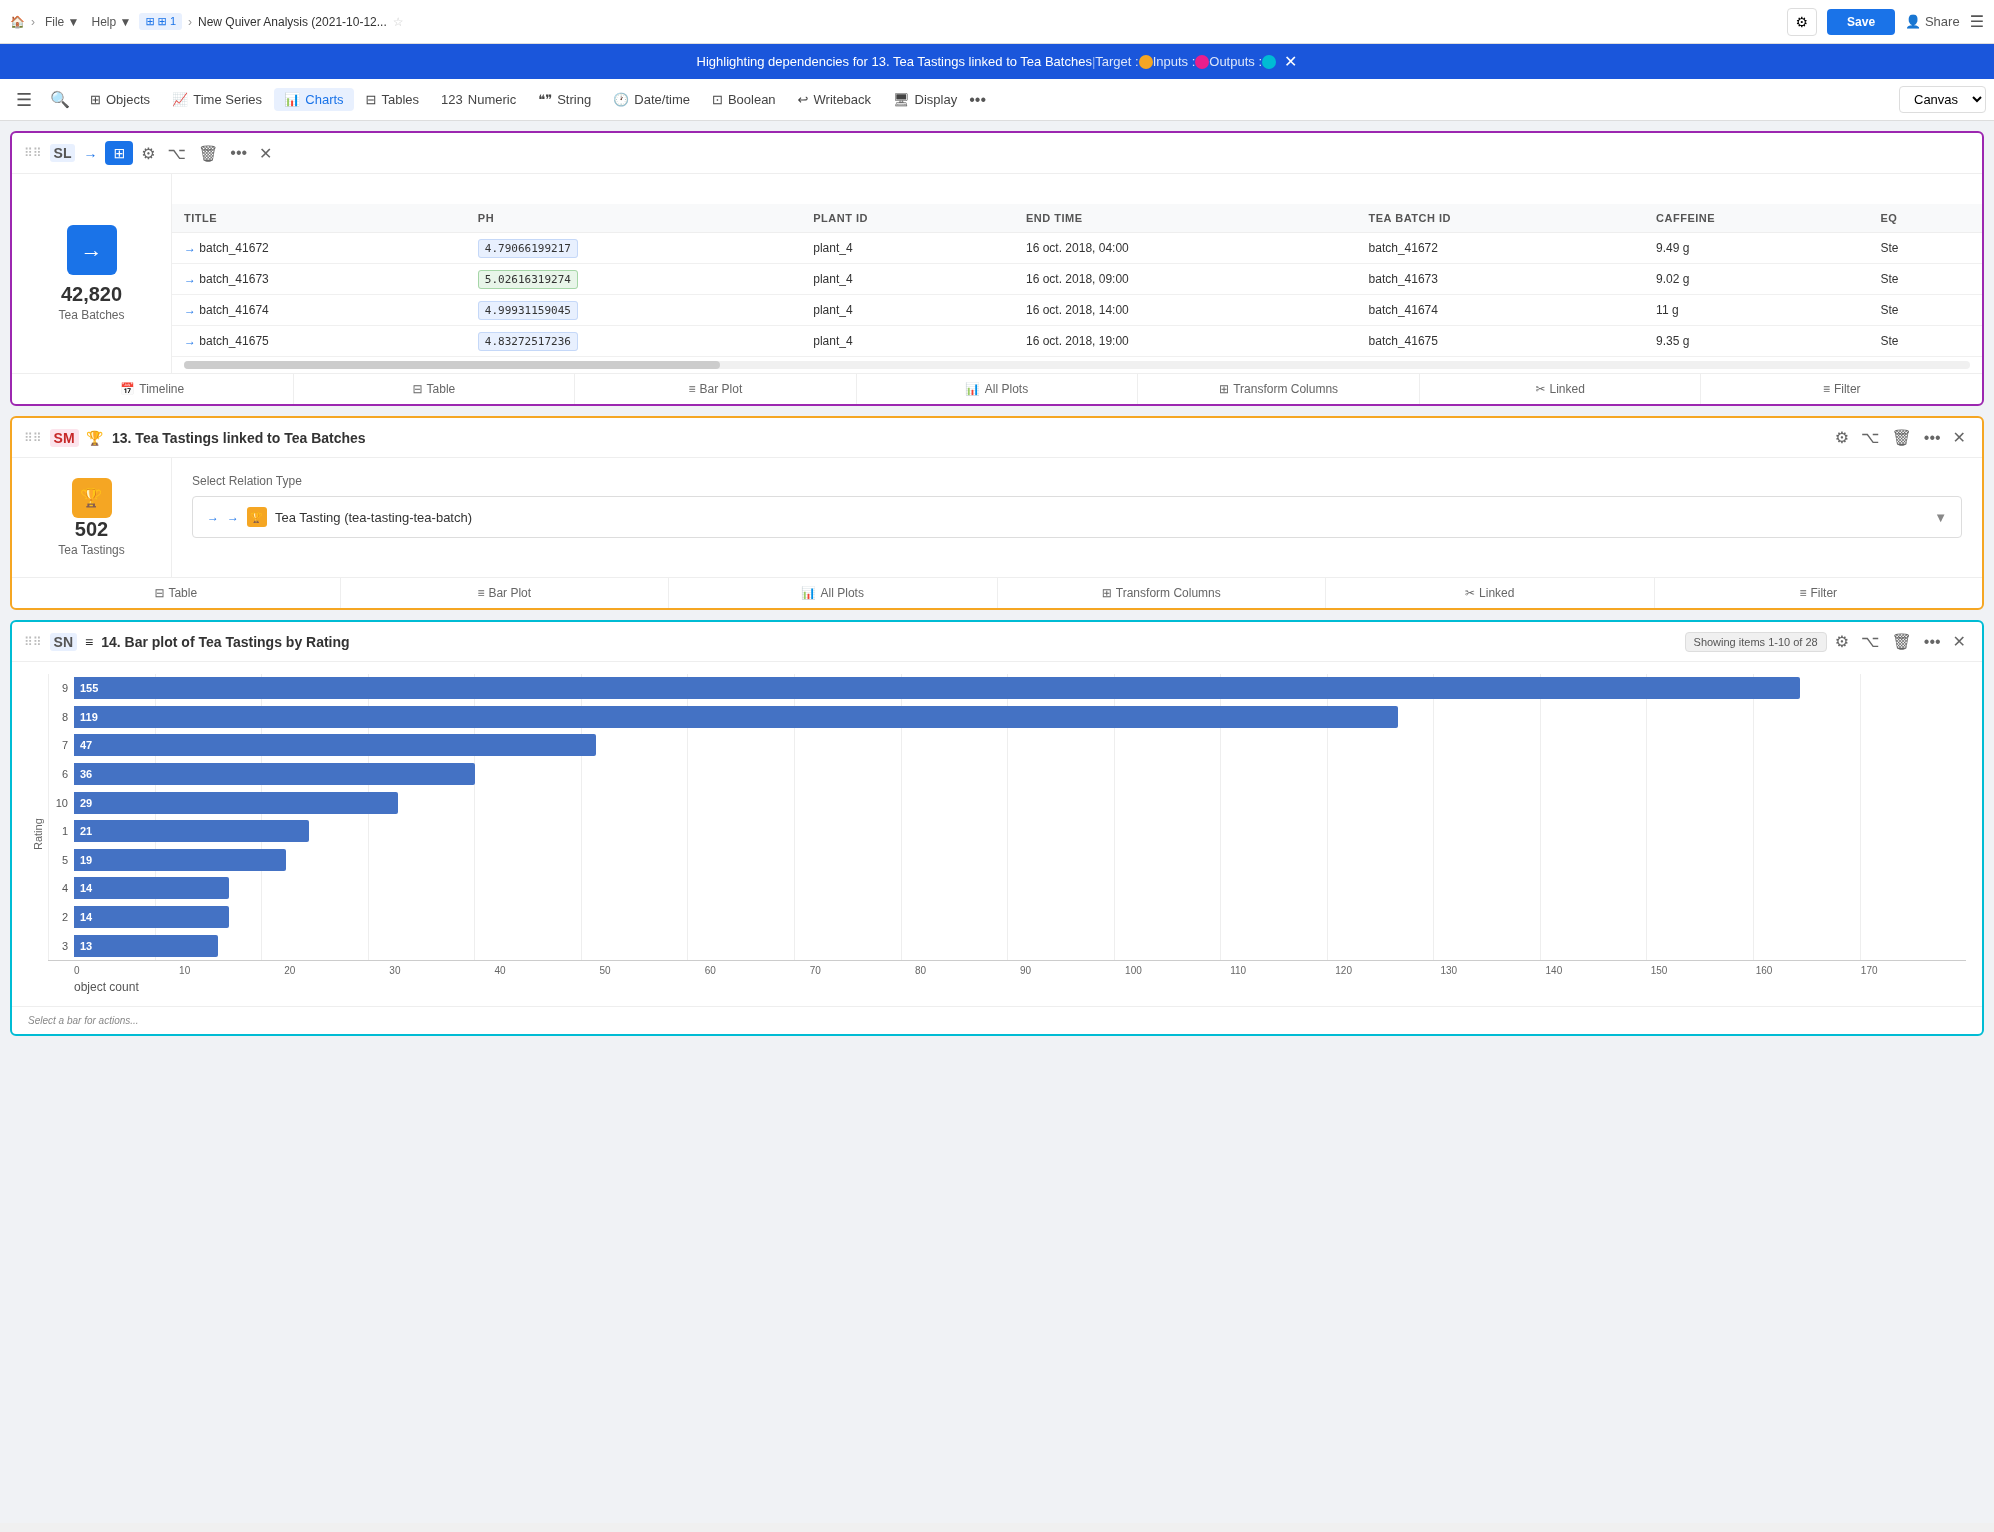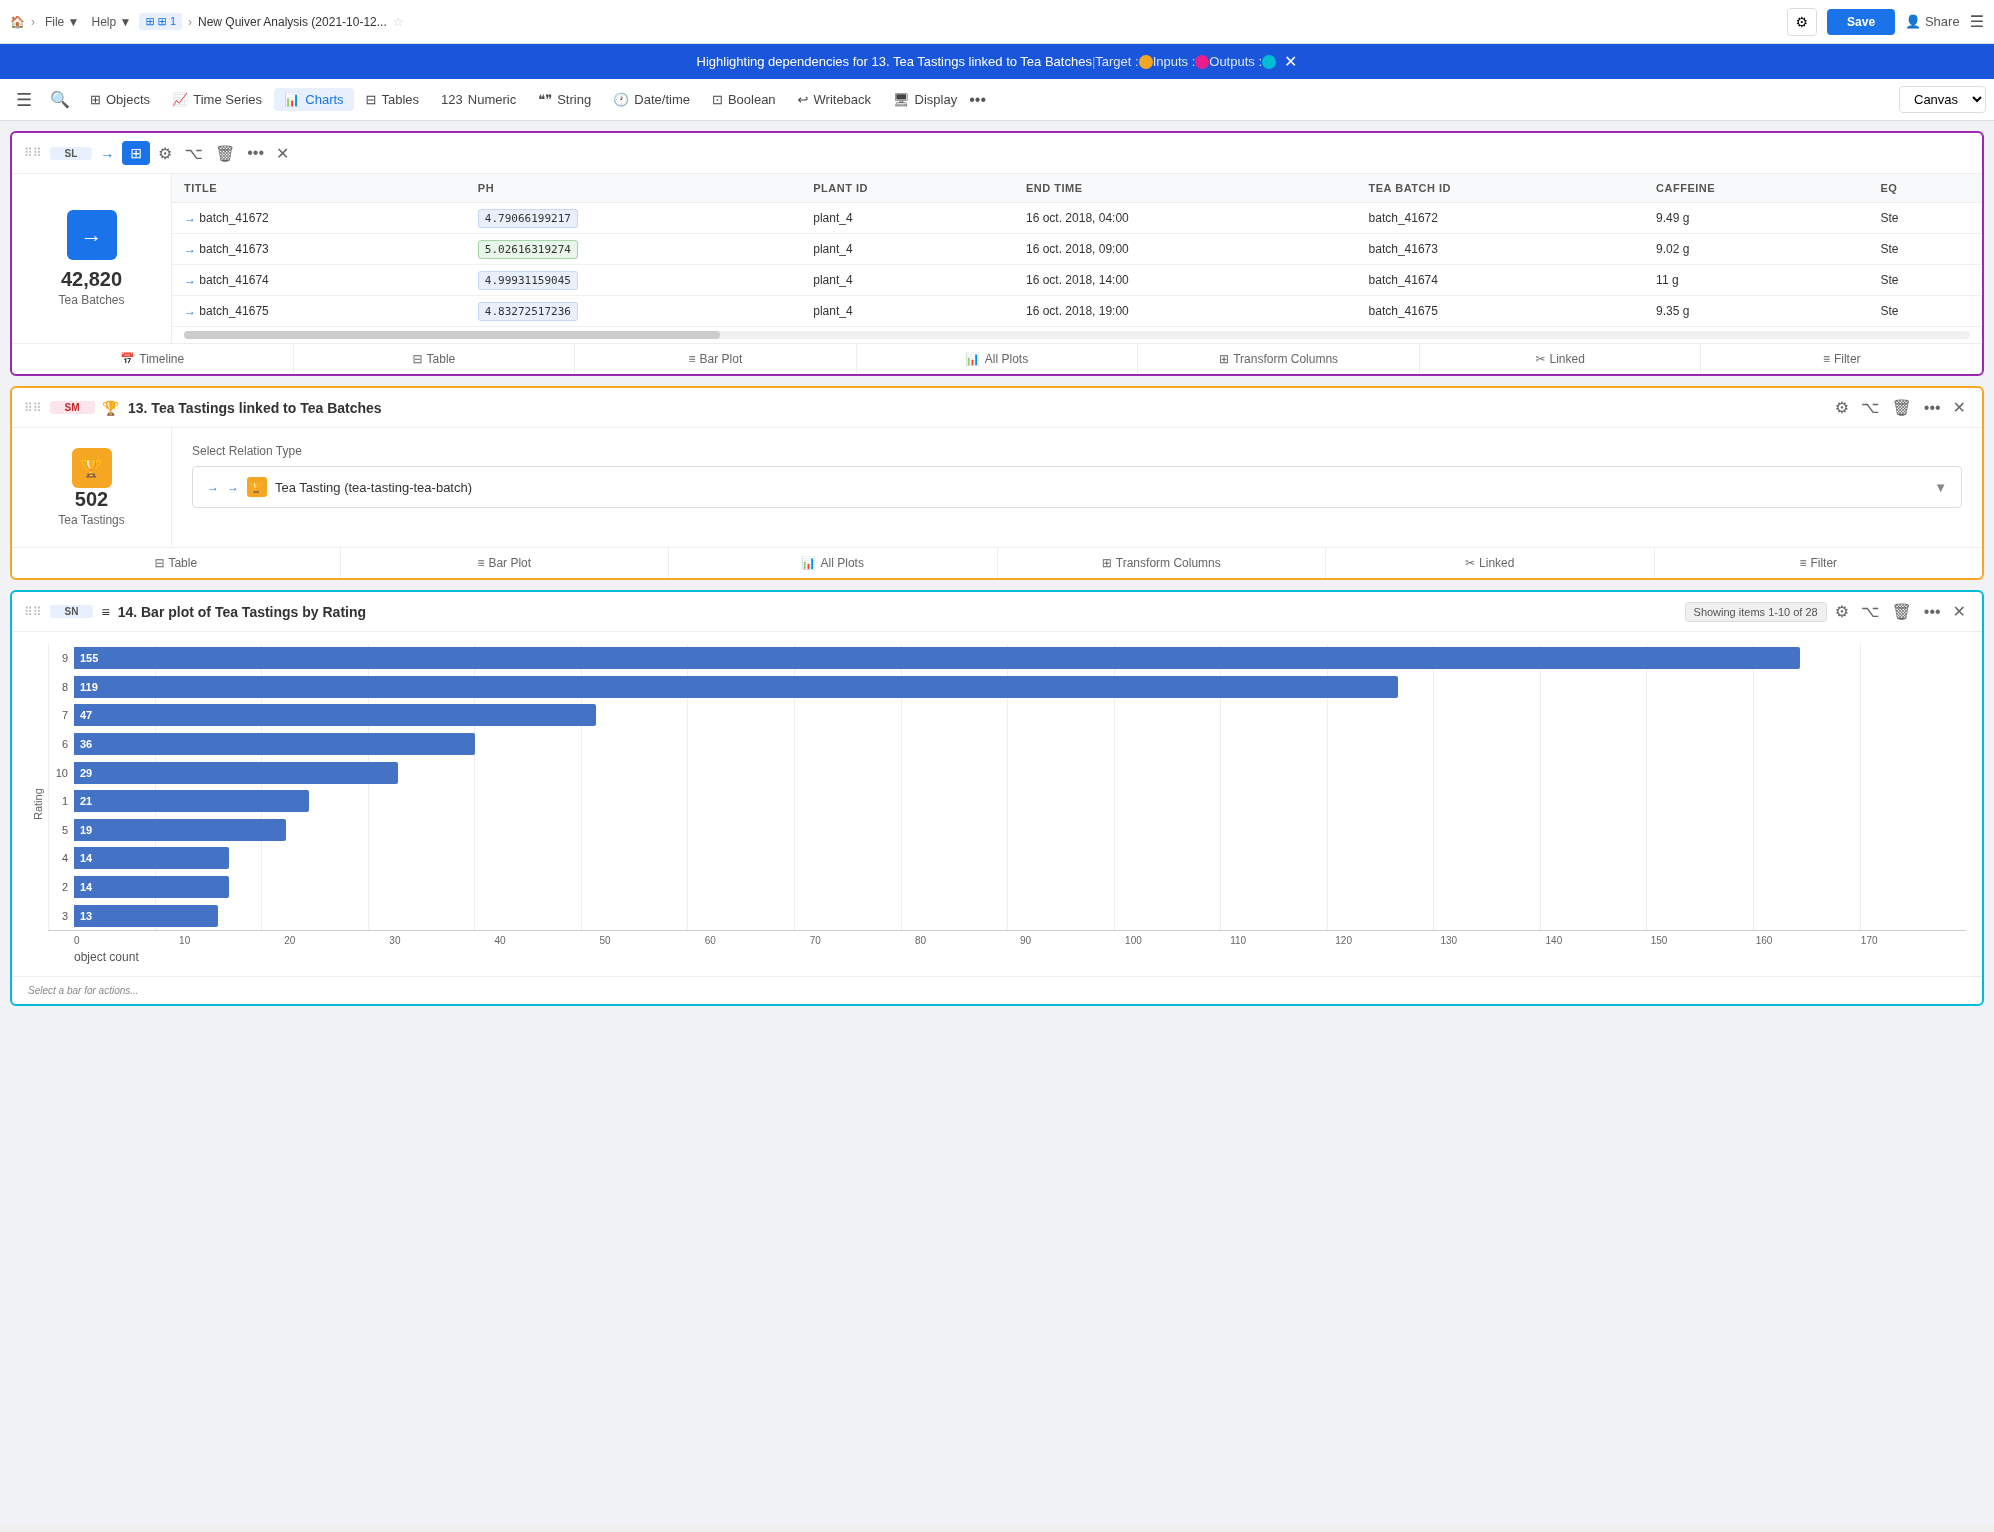--- a/index.html
+++ b/index.html
@@ -39,38 +39,38 @@
     .main-content { padding: 10px; display: flex; flex-direction: column; gap: 10px; height: calc(100vh - 130px); overflow-y: auto; background: #f0f2f5; }
 
     
     .panel { background: #fff; border-radius: 6px; border: 2px solid #ddd; position: relative; }
     .panel.purple-border { border-color: #9c27b0; }
     .panel.yellow-border { border-color: #f5a623; }
     .panel.teal-border { border-color: #00bcd4; }
 
     .panel-header { display: flex; align-items: center; padding: 8px 12px; border-bottom: 1px solid #eee; gap: 8px; }
     .panel-drag { color: #bbb; font-size: 12px; cursor: grab; }
-    .panel-badge { background: #e8f0fe; color: #555; font-size: 10px; border-radius: 3px; padding: 1px 15px; font-weight: 600; }
+    .panel-badge { background: #e8f0fe; color: #555; font-size: 14px; border-radius: 3px; padding: 1px 4px; font-weight: 600; }
     .panel-badge.sm { background: #e8f0fe; }
     .panel-badge.m { background: #fce4ec; color: #c62828; }
     .panel-badge.n { background: #e8f0fe; }
     .panel-title { font-weight: 600; font-size: 14px; flex: 1; }
     .panel-actions { display: flex; align-items: center; gap: 4px; }
     .panel-action-btn { background: none; border: none; cursor: pointer; color: #666; font-size: 16px; padding: 2px 4px; border-radius: 3px; }
     .grid-view-btn { background: #1a73e8; color: #fff; border: none; border-radius: 4px; padding: 4px 8px; cursor: pointer; font-size: 14px; }
 
     
     .panel-body { display: flex; }
     .panel-summary { width: 160px; display: flex; flex-direction: column; align-items: center; justify-content: center; padding: 20px; border-right: 1px solid #eee; flex-shrink: 0; }
     .summary-icon-box { width: 50px; height: 50px; background: #1a73e8; border-radius: 6px; display: flex; align-items: center; justify-content: center; color: #fff; font-size: 22px; margin-bottom: 8px; }
     .summary-count { font-size: 20px; font-weight: 700; color: #333; }
     .summary-label { font-size: 12px; color: #666; margin-top: 2px; }
 
     
-    .data-table { flex: 1; overflow-x: auto; }
+    .data-table { flex: 1; overflow-x: auto; margin-top: 30px; }
     .data-table table { width: 100%; border-collapse: collapse; font-size: 12px; }
     .data-table th { background: #f8f9fa; padding: 8px 12px; text-align: left; font-weight: 600; color: #555; border-bottom: 1px solid #eee; white-space: nowrap; font-size: 11px; letter-spacing: 0.5px; }
     .data-table td { padding: 8px 12px; border-bottom: 1px solid #f0f0f0; color: #333; white-space: nowrap; }
     .blue-arrow { color: #1a73e8; font-size: 12px; }
     .ph-value { background: #e8f0fe; border: 1px solid #c5d8f8; border-radius: 3px; padding: 2px 6px; font-family: monospace; font-size: 11px; }
     .ph-green { background: #e8f5e9; border-color: #a5d6a7; }
 
     
     .scroll-bar { height: 8px; background: #f0f0f0; margin: 4px 12px; border-radius: 4px; position: relative; }
     .scroll-thumb { position: absolute; left: 0; top: 0; height: 100%; width: 30%; background: #ccc; border-radius: 4px; }

